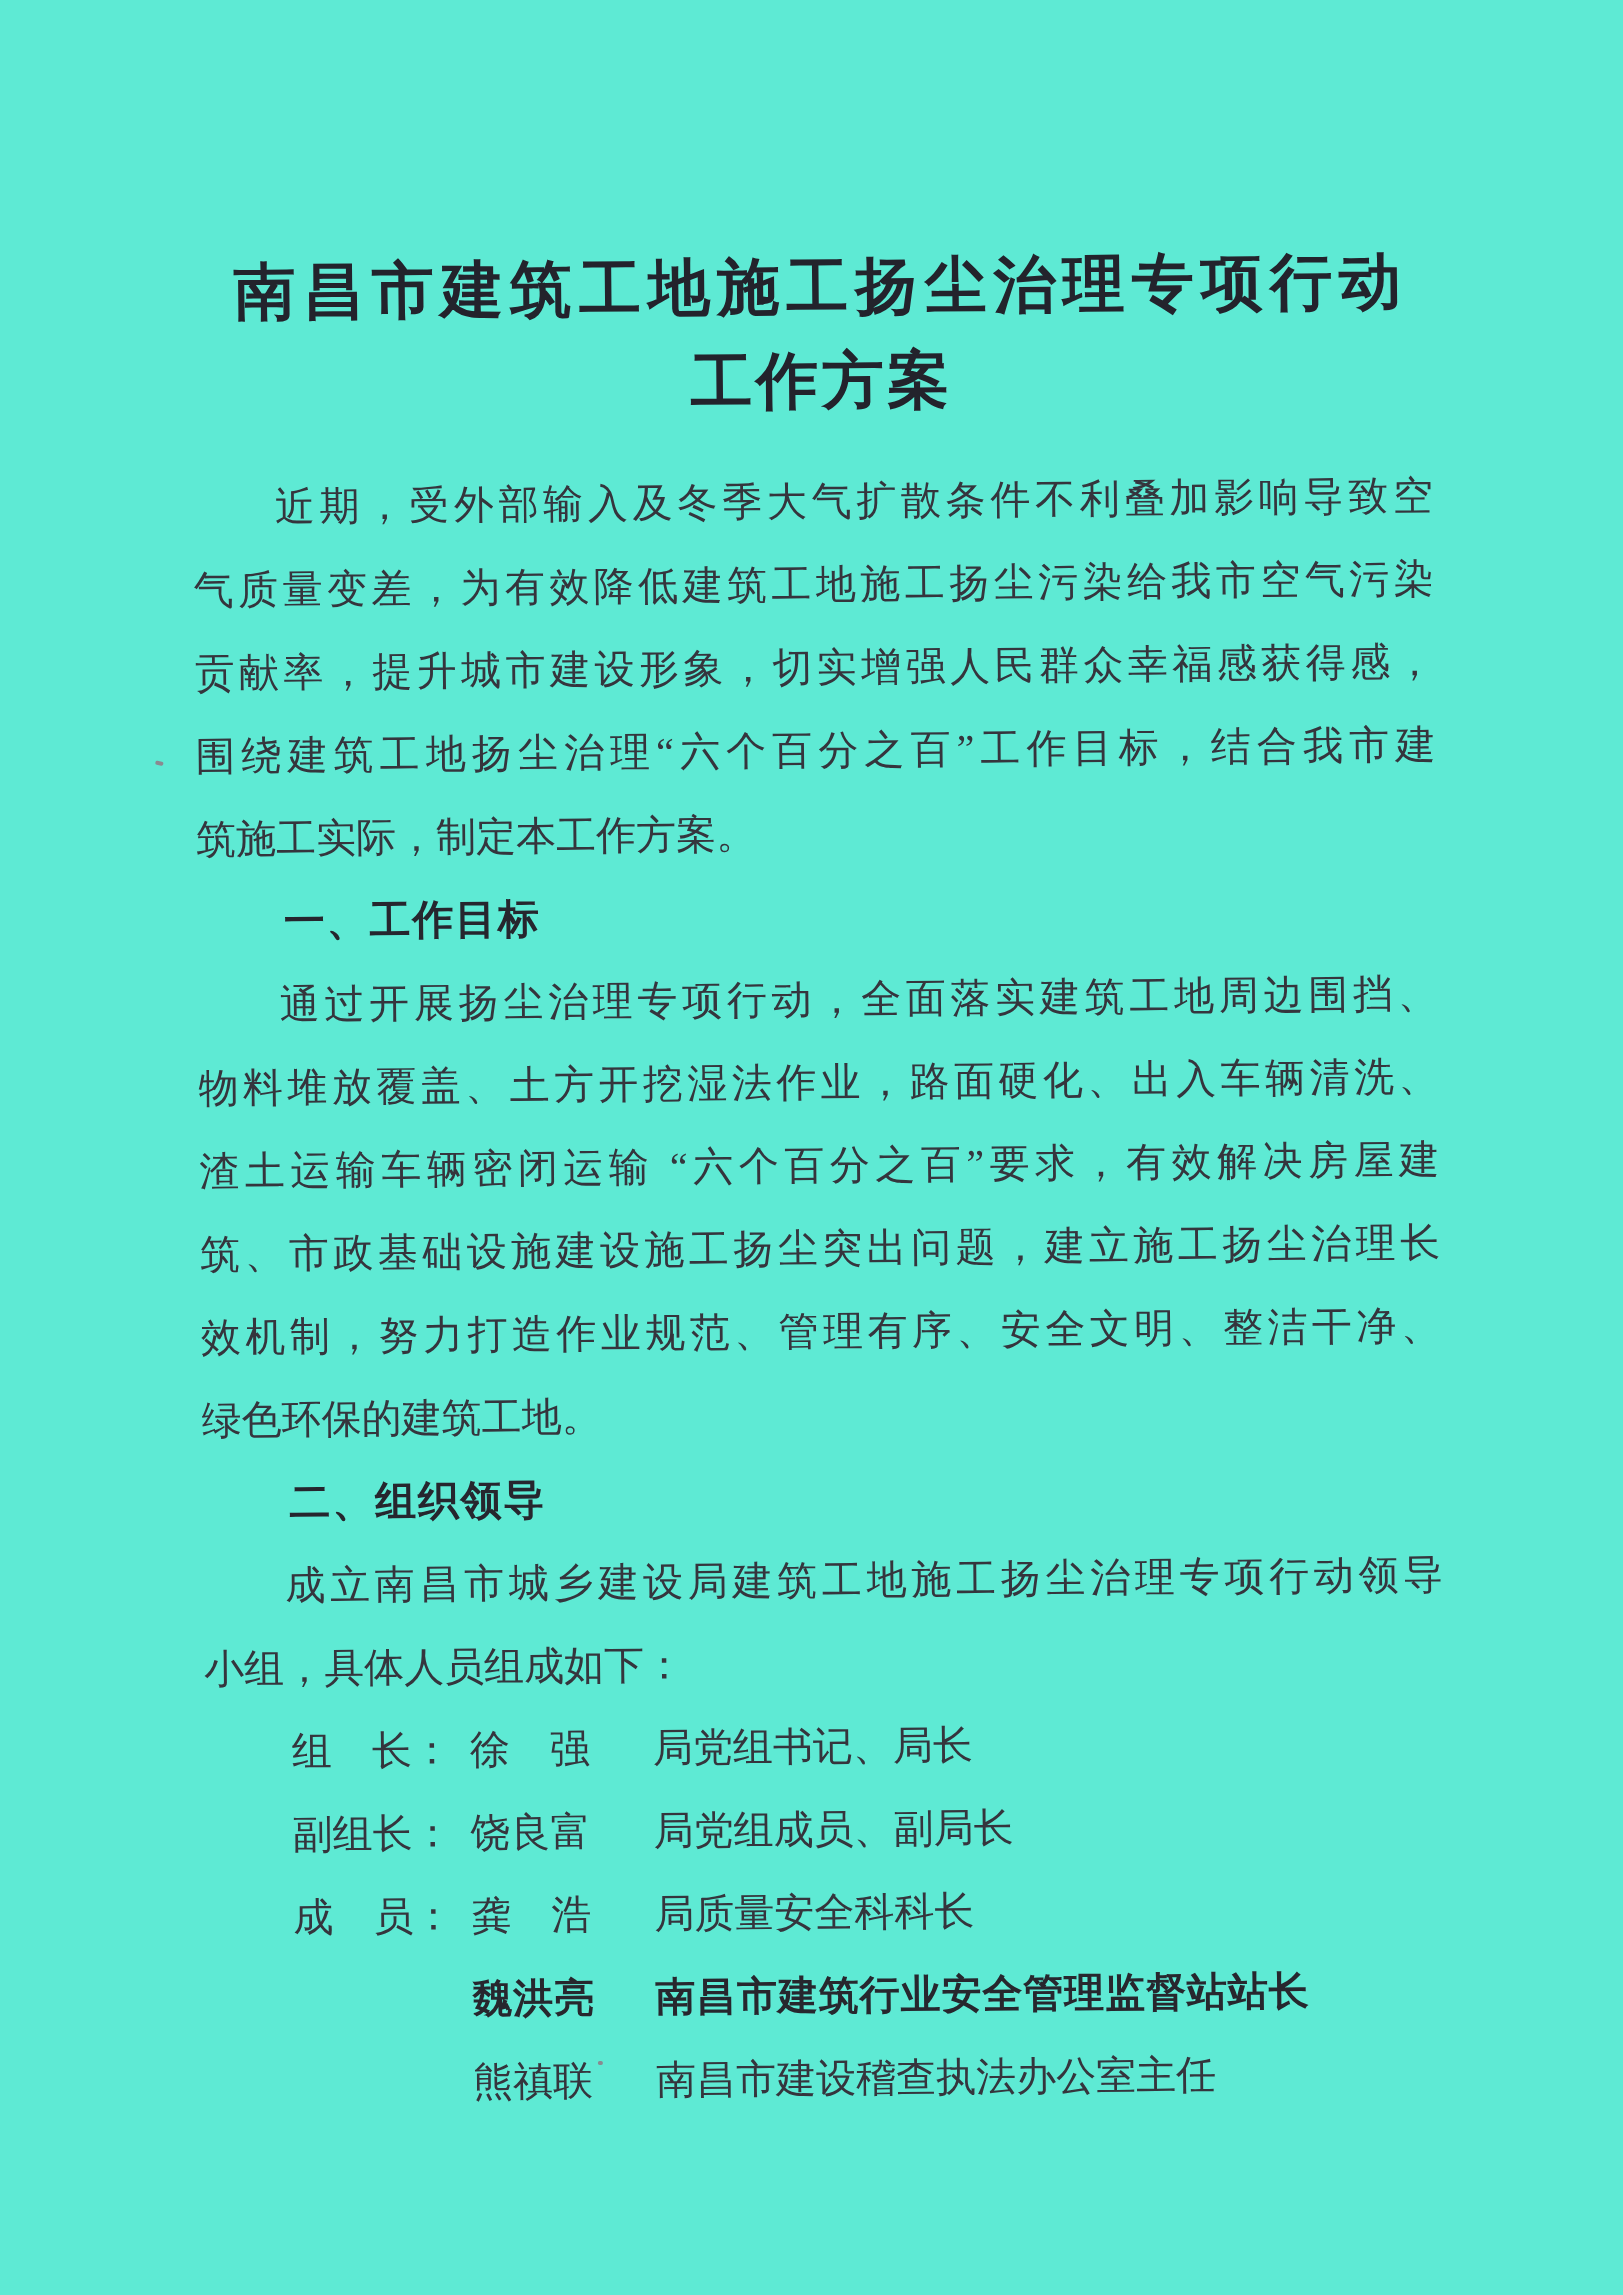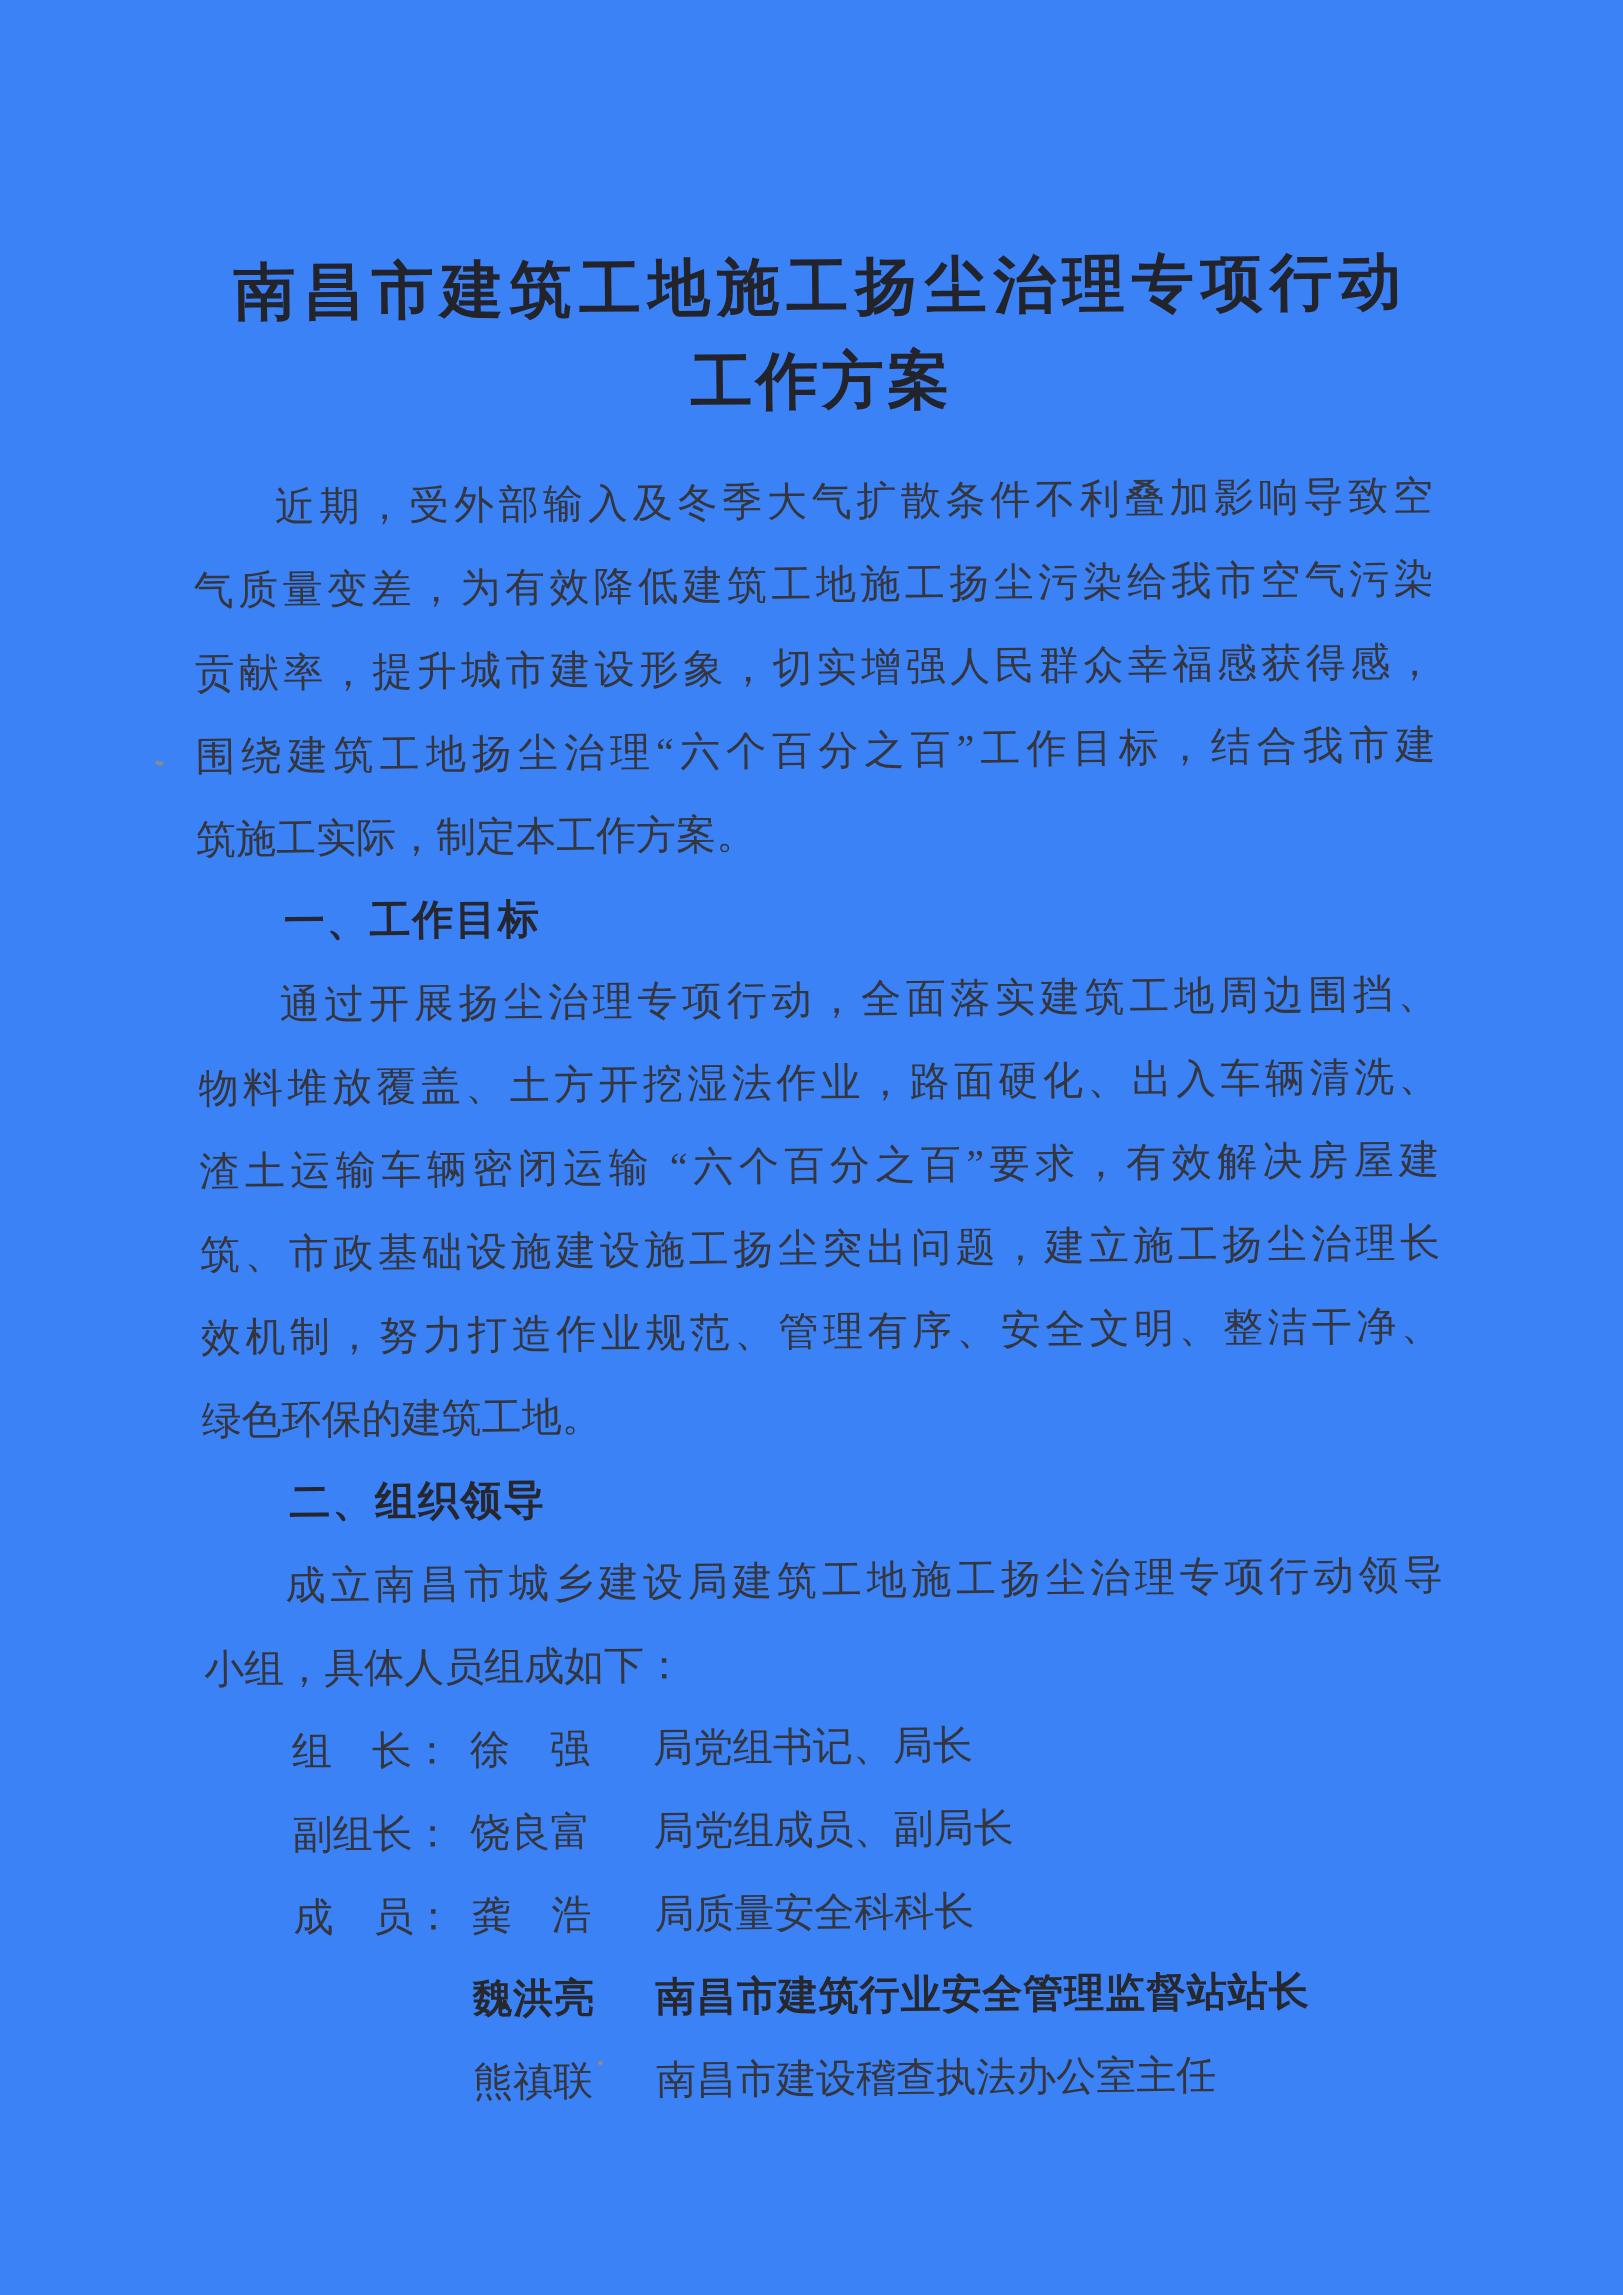--- a/index.html
+++ b/index.html
@@ -1,21 +1,21 @@
 <!DOCTYPE html>
 <html style="font-size:14.3px"><head>
 <meta charset="utf-8">
 <style>
   * { margin: 0; padding: 0; box-sizing: border-box; }
   html, body { background: #e8e8e8; }
   .sheet {
     position: relative;
     width: 1624px;
     height: 2295px;
-    background: #3b82f6;
+    background: #5eead4;
     overflow: hidden;
     font-family: "Liberation Serif", "DejaVu Serif", serif;
     color: #33333b;
     padding-left: 40px;
   }
   .sheet-content {
     position: absolute;
     left: 0; top: 0; right: 0; bottom: 0;
     transform: rotate(-0.55deg);
     transform-origin: 50% 45%;

